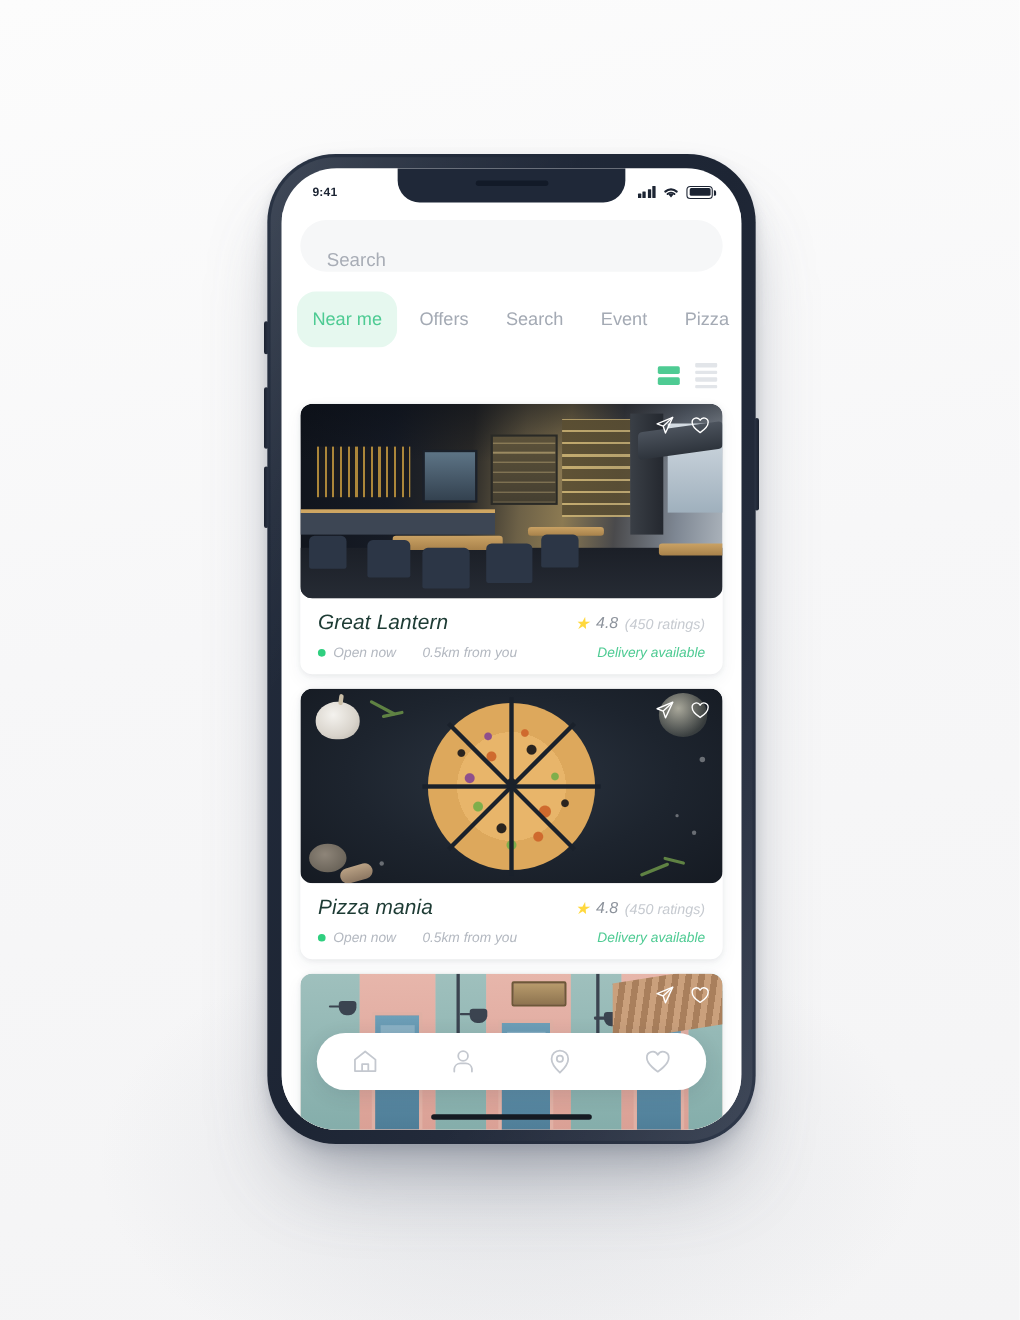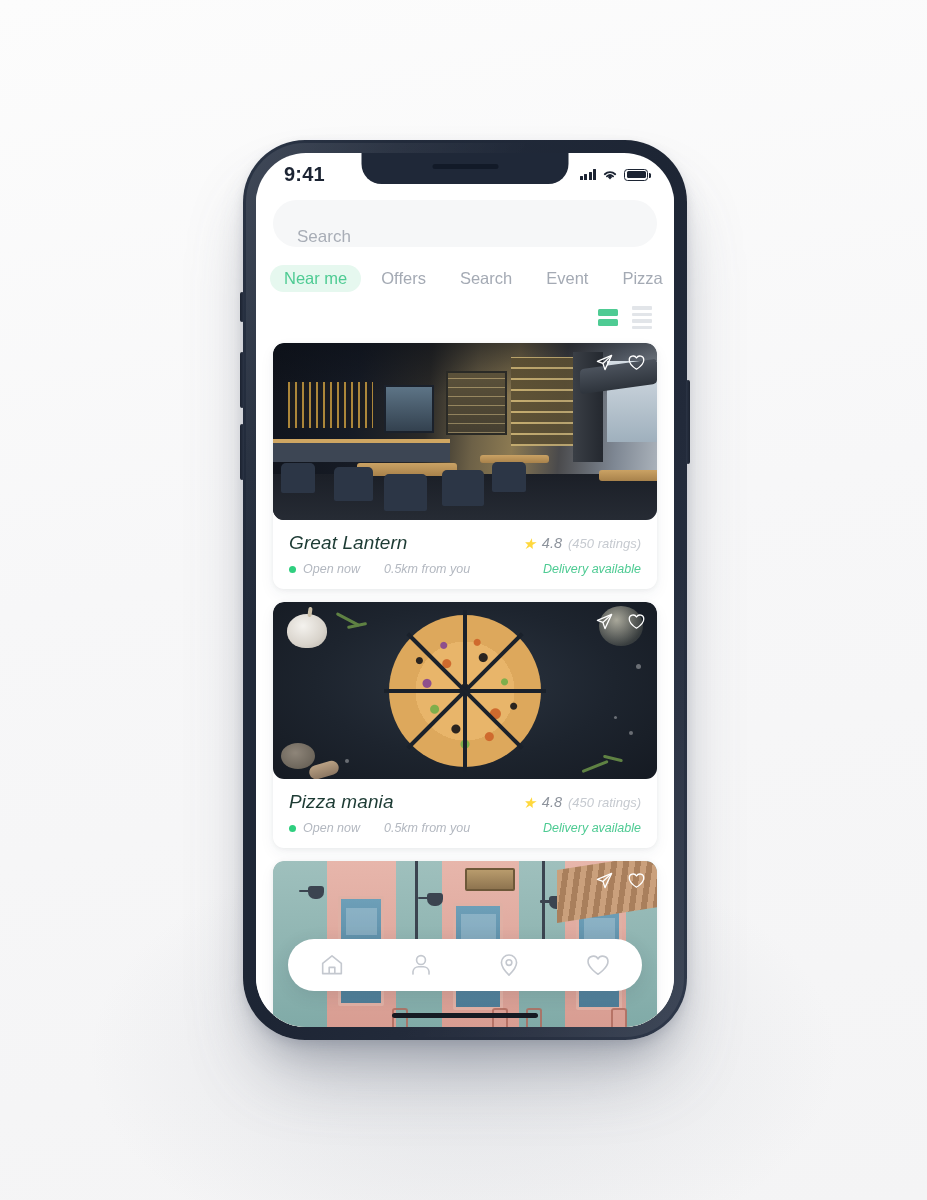--- a/index.html
+++ b/index.html
@@ -101,21 +101,21 @@
   .statusbar {
     position: relative;
     height: 40px;
     display: flex;
     align-items: center;
     justify-content: space-between;
     padding: 0 26px 0 28px;
     z-index: 40;
   }
   .status-time {
-    font-size: 20px;
+    font-size: 11px;
     font-weight: bold;
     color: #1c2433;
     letter-spacing: 0.2px;
     padding-top: 3px;
   }
   .status-icons {
     display: flex;
     align-items: center;
     gap: 6px;
     padding-top: 3px;
@@ -176,21 +176,21 @@
     display: flex;
     align-items: center;
     gap: 6px;
     padding: 18px 0 0 14px;
     white-space: nowrap;
     overflow: hidden;
   }
   .tab {
     font-size: 16.5px;
     color: #a4aab4;
-    padding: 4px 14px;
+    padding: 16px 14px;
     border-radius: 17px;
     flex: none;
   }
   .tab.active {
     color: #4ecb93;
     background: #e6f8ef;
     font-weight: normal;
   }
 
   

